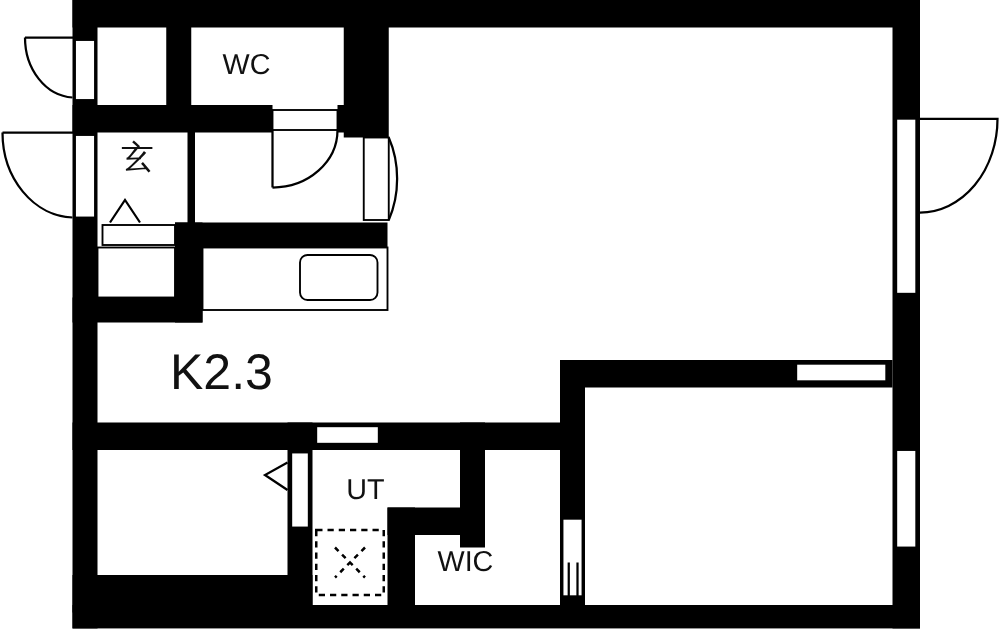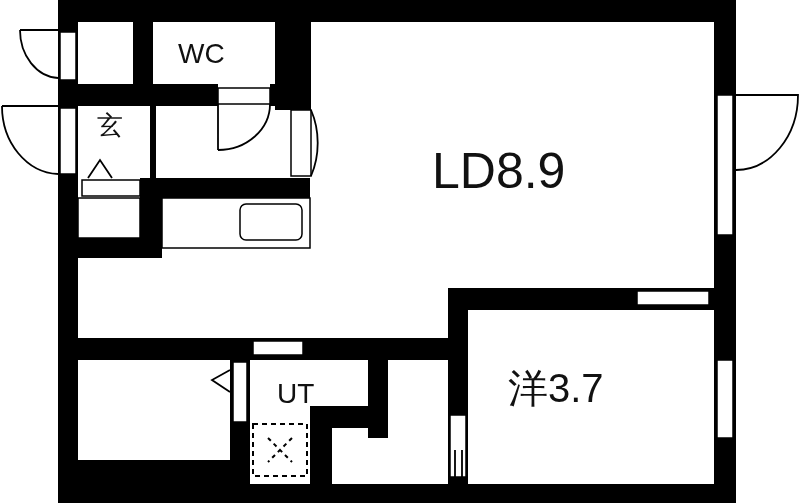--- a/index.html
+++ b/index.html
@@ -1,21 +1,21 @@
 <!DOCTYPE html>
 <html><head>
 <meta charset="utf-8">
 <style>
   html, body { margin: 0; padding: 0; background: #ffffff; }
   .plan { position: relative; width: 800px; height: 503px; overflow: hidden; background: #fff; }
   svg { position: absolute; left: 0; top: 0; }
   .label { position: absolute; color: #111; font-family: "Liberation Sans", "DejaVu Sans", sans-serif; white-space: nowrap; line-height: 1; }
   .big { font-size: 50px; }
   .mid { font-size: 40px; }
-  .small { font-size: 28px; }
+  .small { font-size: 23px; }
   .tiny { font-size: 26px; }
 </style>
 </head>
 <body>
 
 <div class="plan">
   <svg width="800" height="503" viewBox="0 0 800 503">
 
     <g fill="#000">
 
@@ -107,18 +107,18 @@
 
       <path d="M455 450 L455 478 M462 450 L462 478"></path>
     </g>
 
     <g stroke="#000" stroke-width="2" fill="none">
       <rect x="253" y="424" width="54" height="52" stroke-dasharray="5,4"></rect>
       <path d="M268 438 L292 462 M292 438 L268 462" stroke-dasharray="4,4"></path>
     </g>
   </svg>
 
-  <span class="label big" style="left:432px;top:146px;">LD8.9</span>
-  <span class="label mid" style="left:508px;top:368px;">洋3.7</span>
+  <span class="label mid" style="left:136px;top:278px;">K2.3</span>
   <span class="label small" style="left:277px;top:380px;">UT</span>
+  <span class="label small" style="left:350px;top:438px;">WIC</span>
   <span class="label small" style="left:178px;top:40px;">WC</span>
   <span class="label tiny" style="left:97px;top:112px;">玄</span>
 </div>
 
 </body></html>

